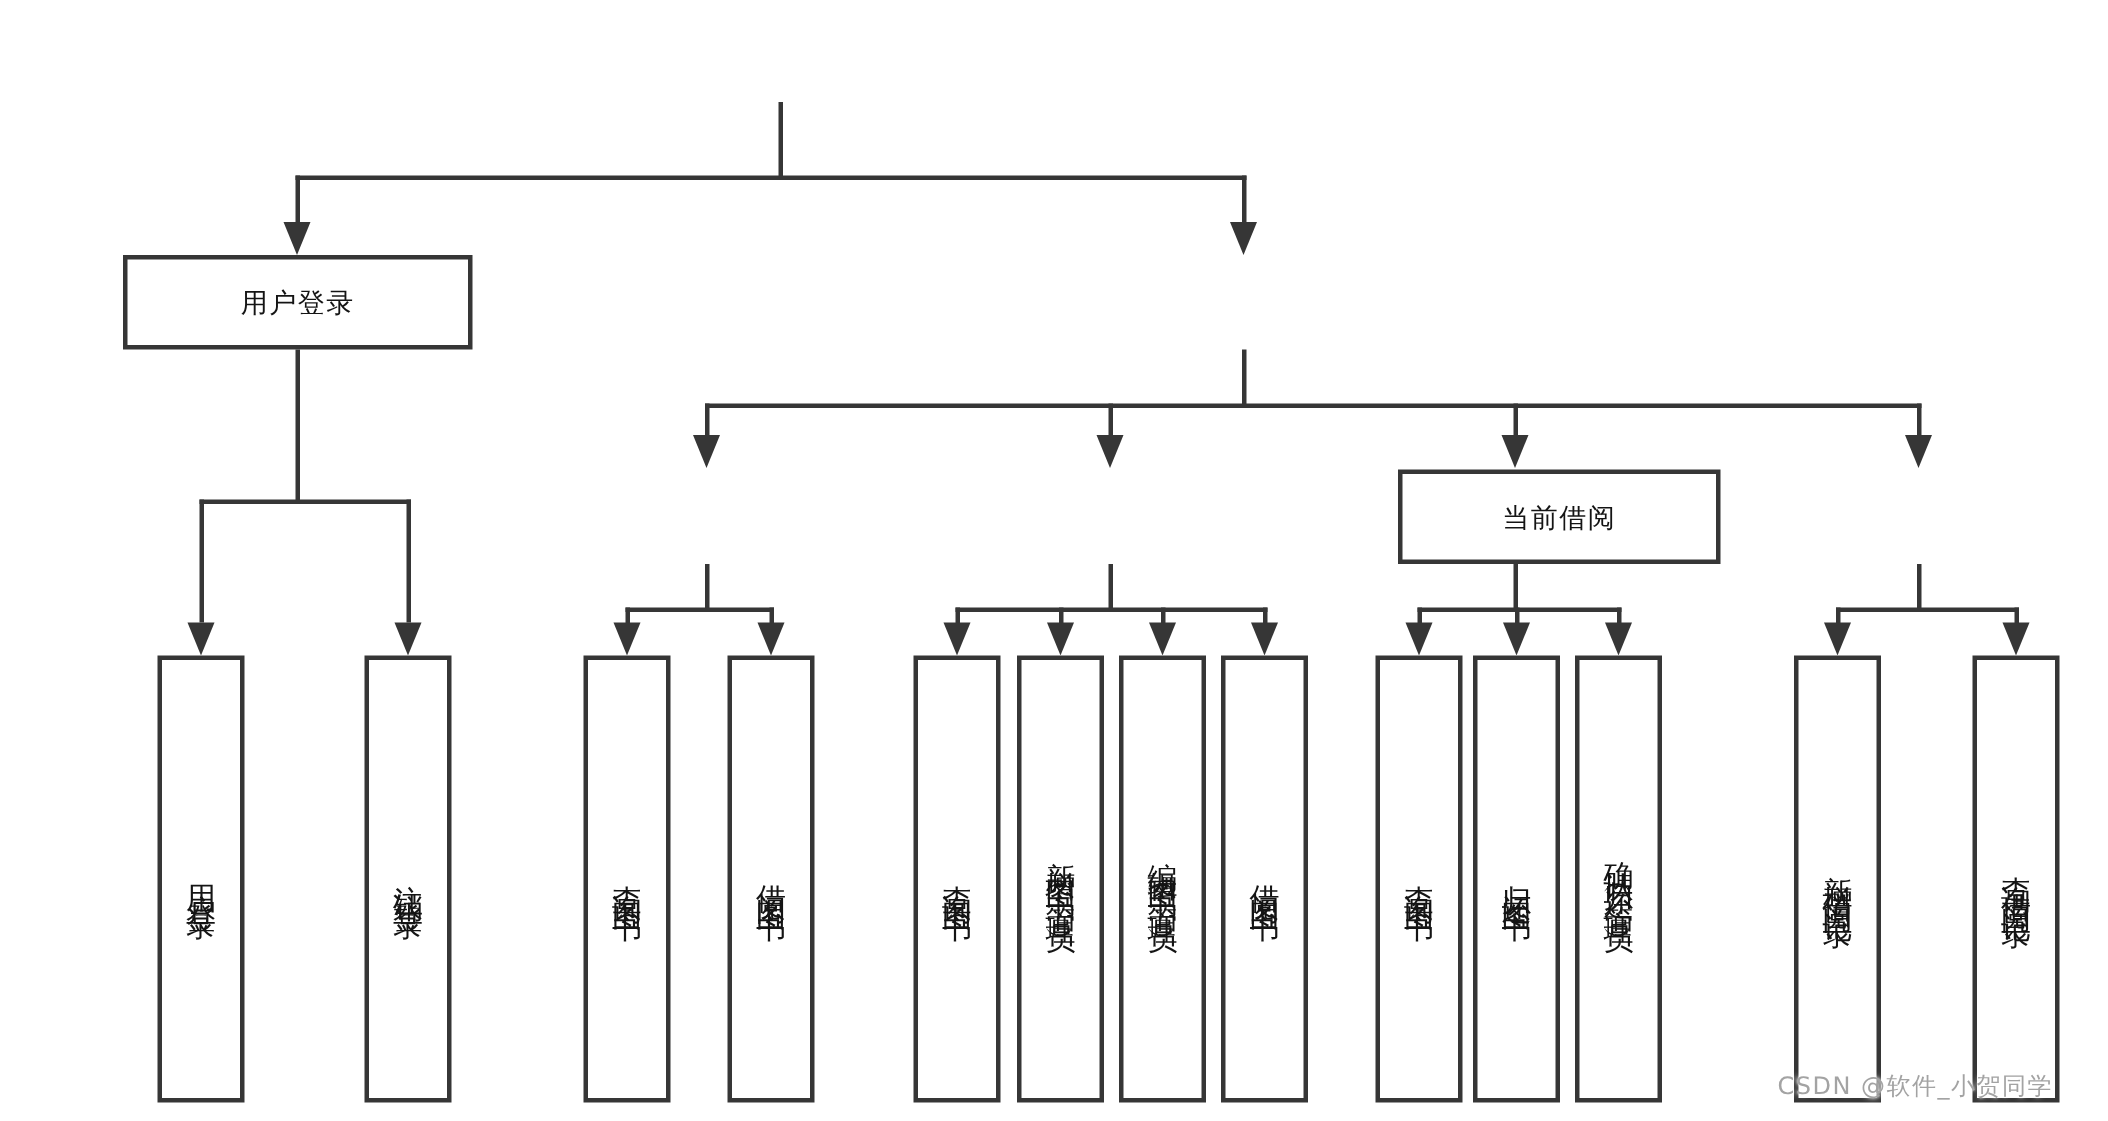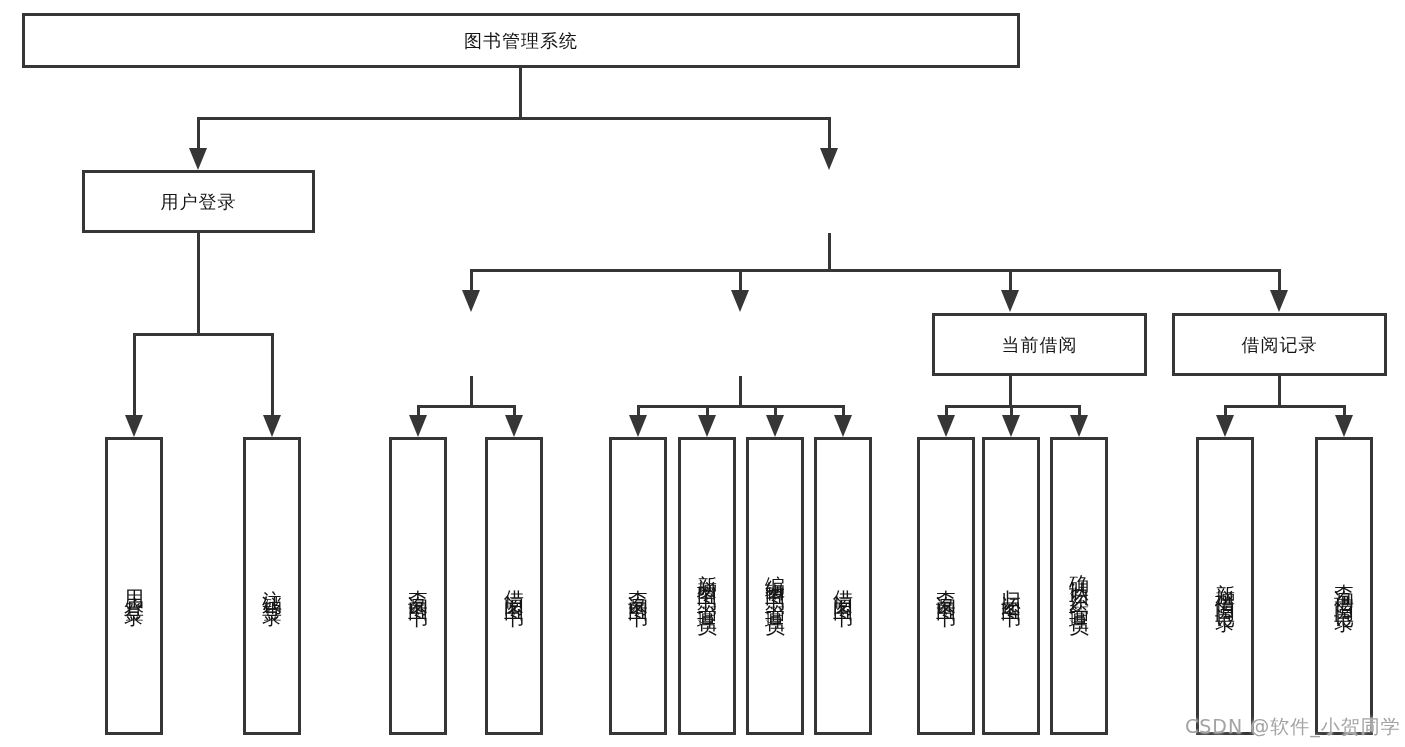--- a/index.html
+++ b/index.html
@@ -36,33 +36,32 @@
   .vline,.hline{position:absolute;background:var(--line);}
   .arrow{
     position:absolute;width:0;height:0;
     border-left:9px solid transparent;
     border-right:9px solid transparent;
     border-top:22px solid var(--line);
   }
   .watermark{
     position:absolute;
     left:1185px;top:714px;
-    font-size:19px;
+    font-size:16px;
     letter-spacing:1px;
     color:var(--watermark);
     text-shadow:0 0 2px #fff,0 0 4px #fff;
     white-space:nowrap;
   }
 </style>
 </head>
 <body>
 
 <div class="canvas">
 
-  <div class="node h-node" style="left:22px;top:13px;width:998px;height:55px;">图书管理系统</div>
 
   <div class="vline" style="left:519px;top:68px;width:3px;height:51px;"></div>
   <div class="hline" style="left:197px;top:117px;width:634px;height:3px;"></div>
   <div class="vline" style="left:197px;top:117px;width:3px;height:33px;"></div>
   <div class="arrow" style="left:189px;top:148px;"></div>
   <div class="vline" style="left:828px;top:117px;width:3px;height:33px;"></div>
   <div class="arrow" style="left:820px;top:148px;"></div>
 
   <div class="node h-node" style="left:82px;top:170px;width:233px;height:63px;">用户登录</div>
 
@@ -78,21 +77,20 @@
   <div class="vline" style="left:470px;top:269px;width:3px;height:23px;"></div>
   <div class="arrow" style="left:462px;top:290px;"></div>
   <div class="vline" style="left:739px;top:269px;width:3px;height:23px;"></div>
   <div class="arrow" style="left:731px;top:290px;"></div>
   <div class="vline" style="left:1009px;top:269px;width:3px;height:23px;"></div>
   <div class="arrow" style="left:1001px;top:290px;"></div>
   <div class="vline" style="left:1278px;top:269px;width:3px;height:23px;"></div>
   <div class="arrow" style="left:1270px;top:290px;"></div>
 
   <div class="node h-node" style="left:932px;top:313px;width:215px;height:63px;">当前借阅</div>
-  <div class="node h-node" style="left:1172px;top:313px;width:215px;height:63px;">借阅记录</div>
 
   <div class="vline" style="left:470px;top:376px;width:3px;height:32px;"></div>
   <div class="hline" style="left:417px;top:405px;width:99px;height:3px;"></div>
   <div class="vline" style="left:417px;top:405px;width:3px;height:12px;"></div>
   <div class="arrow" style="left:409px;top:415px;"></div>
   <div class="vline" style="left:513px;top:405px;width:3px;height:12px;"></div>
   <div class="arrow" style="left:505px;top:415px;"></div>
 
   <div class="vline" style="left:739px;top:376px;width:3px;height:32px;"></div>
   <div class="hline" style="left:637px;top:405px;width:208px;height:3px;"></div>

